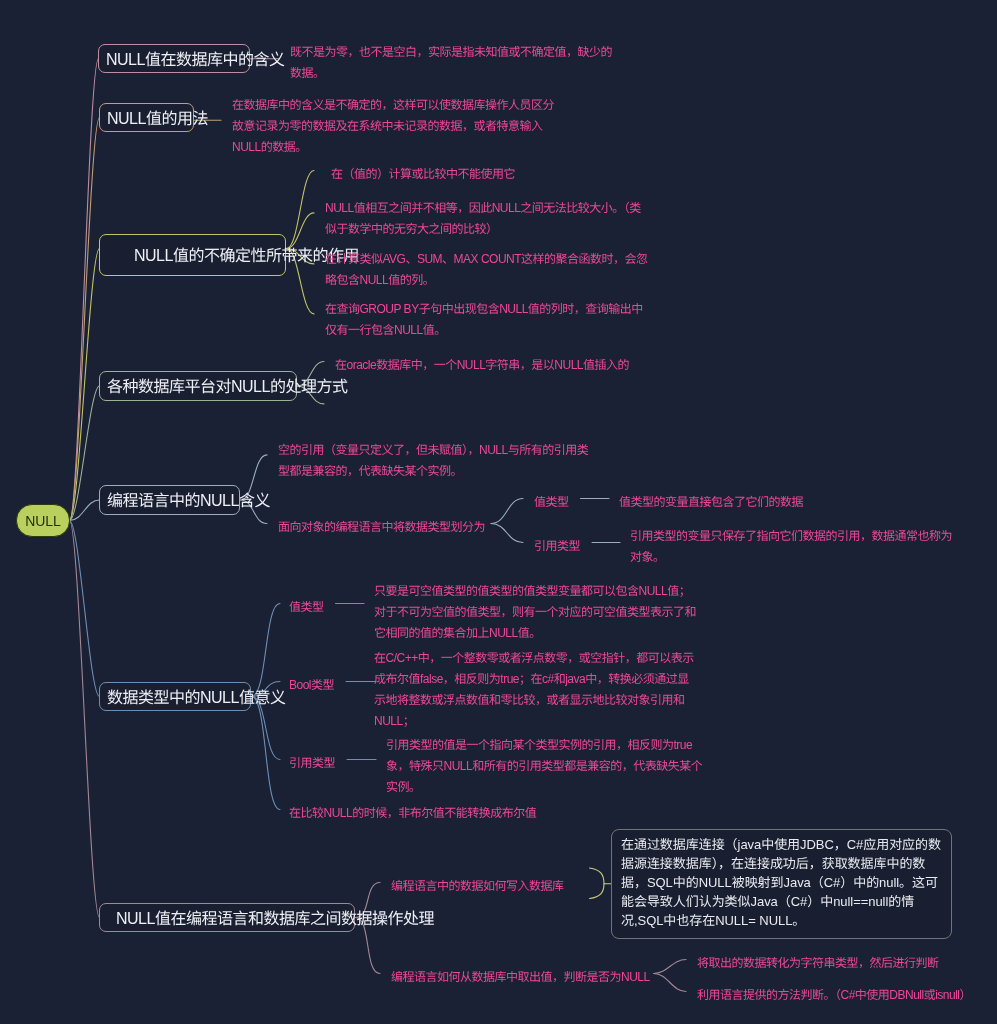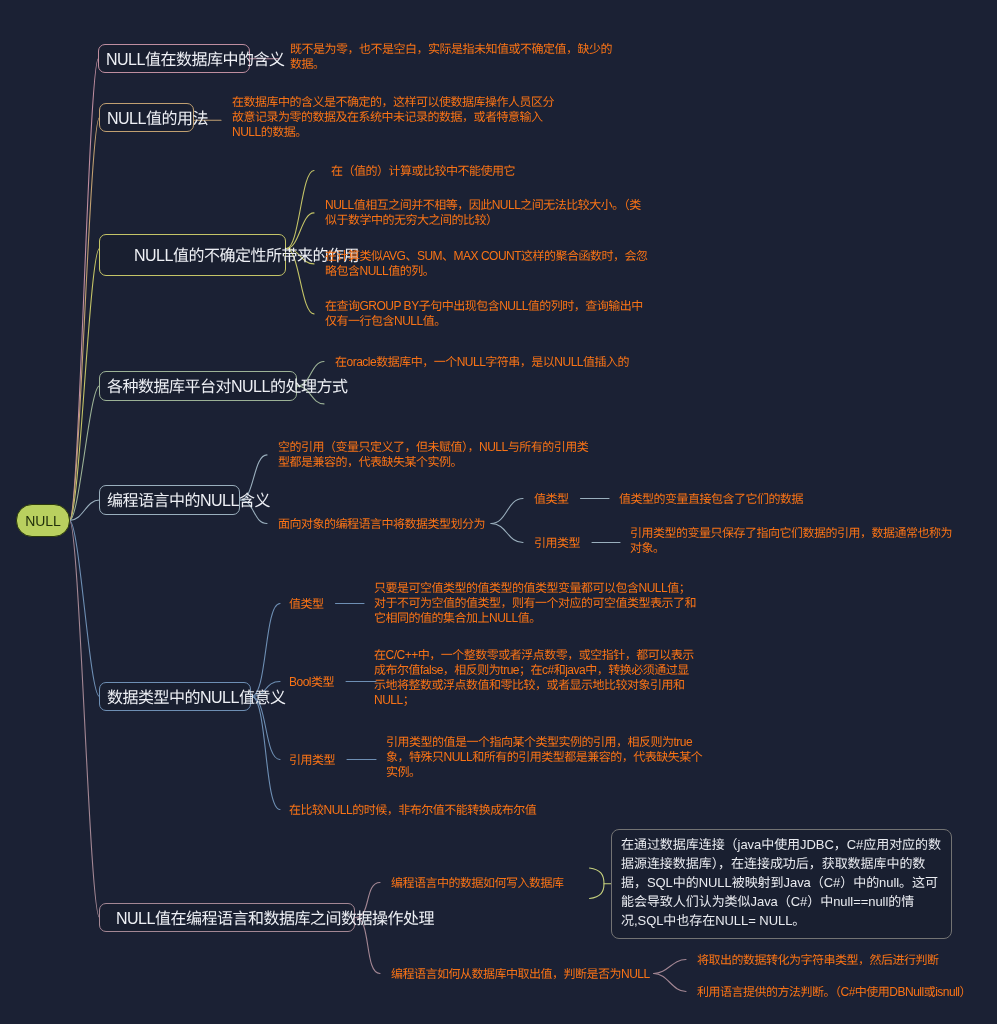--- a/index.html
+++ b/index.html
@@ -20,21 +20,21 @@
     padding:0 0 1.5px 7px;
     font-size:16px;letter-spacing:-0.5px;color:#eef0f5;
   }
   .root{
     border:1.6px solid #2c3b0a;border-radius:16px;
     background:#b9d05f;color:#22310b;
     display:flex;align-items:center;justify-content:center;
     font-size:14px;letter-spacing:-0.1px;
   }
   .leaf{
-    color:#f97316;font-size:12px;letter-spacing:-0.5px;line-height:15px;
+    color:#ec4899;font-size:12px;letter-spacing:-0.5px;line-height:21px;
     white-space:pre;
   }
   .callout{
     border:1px solid #737373;border-radius:8px;
     background:rgba(0,0,0,0.06);
     color:#e9ebf0;font-size:13px;letter-spacing:-0.05px;line-height:18.9px;
     padding:6px 10px 7px 9px; white-space:pre;
   }
 </style>
 </head>

